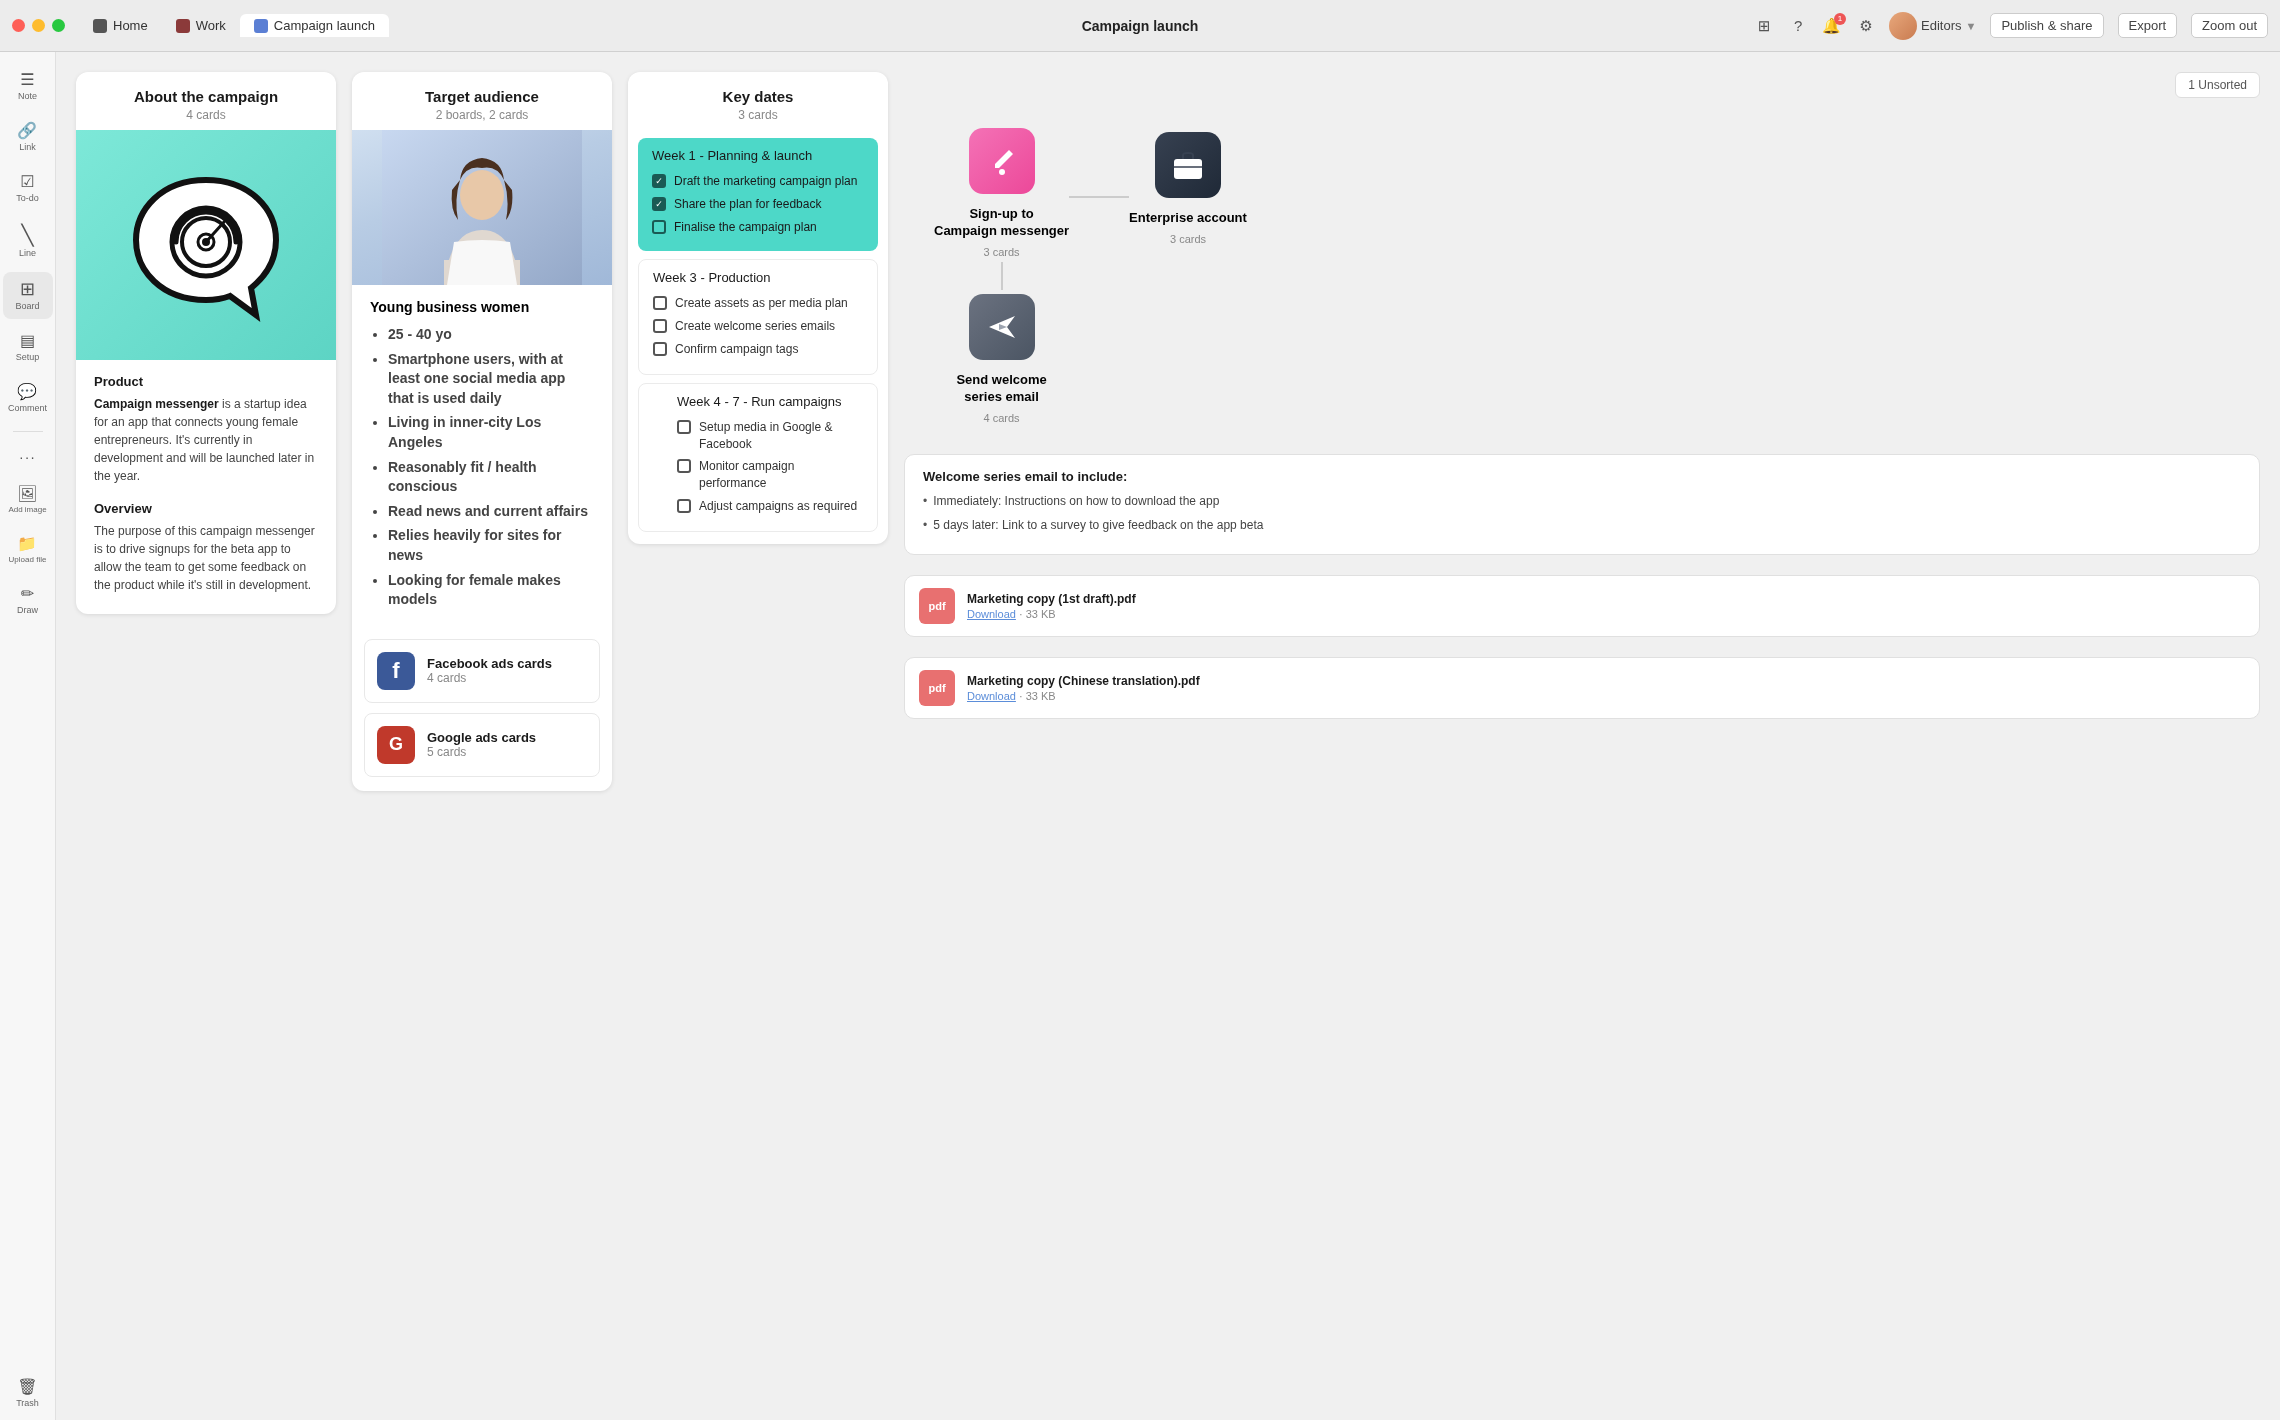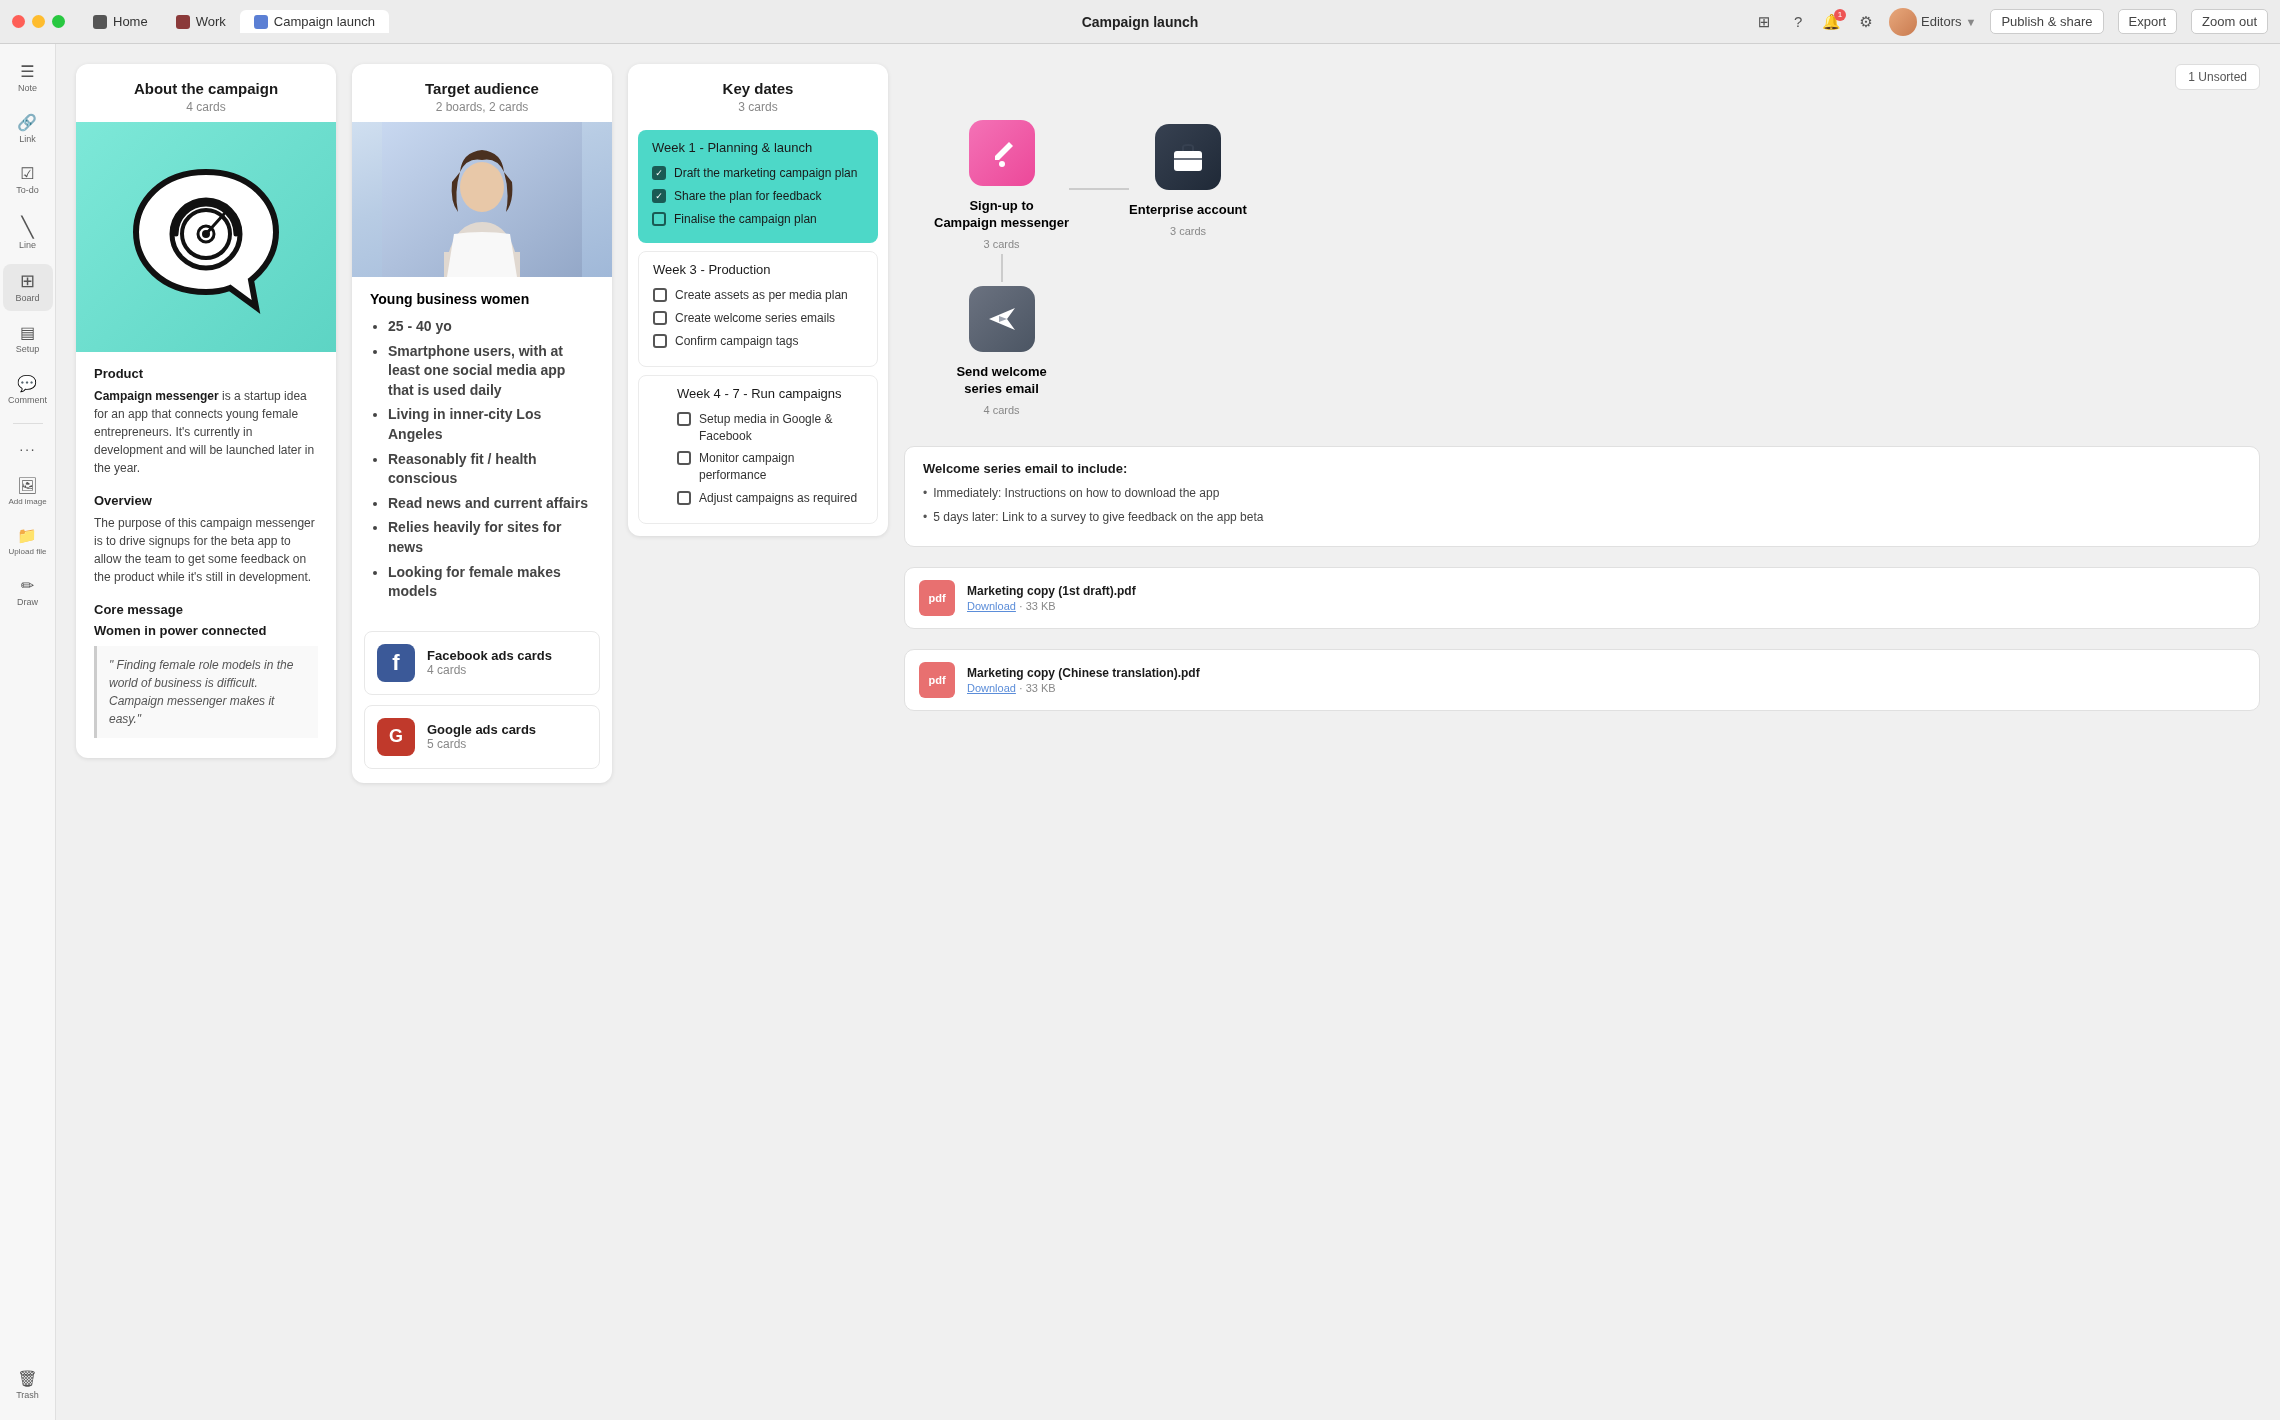--- a/index.html
+++ b/index.html
@@ -1,20 +1,20 @@
 <!DOCTYPE html>
 <html><head>
   <meta charset="utf-8">
   <style>
     * { box-sizing: border-box; margin: 0; padding: 0; }
     body { font-family: -apple-system, BlinkMacSystemFont, 'Segoe UI', sans-serif; background: #f0f0f0; overflow: hidden; height: 100vh; width: 100vw; }
 
     
     .titlebar {
-      height: 44px;
+      height: 52px;
       background: #ececec;
       display: flex;
       align-items: center;
       padding: 0 12px;
       border-bottom: 1px solid #d0d0d0;
       position: relative;
     }
     .traffic-lights { display: flex; gap: 7px; margin-right: 14px; }
     .traffic-light { width: 13px; height: 13px; border-radius: 50%; }
     .tl-red { background: #fe5f57; }
@@ -256,25 +256,20 @@
       </div>
       <div class="card-body">
         <div class="section-title">Product</div>
         <div class="section-text">
           <span class="bold-text">Campaign messenger</span><span> is a startup idea for an app that connects young female entrepreneurs. It's currently in development and will be launched later in the year.</span>
         </div>
         <div class="section-spacing">
           <div class="section-title">Overview</div>
           <div class="section-text">The purpose of this campaign messenger is to drive signups for the beta app to allow the team to get some feedback on the product while it's still in development.</div>
         </div>
-        <div class="section-spacing">
-          <div class="section-title">Core message</div>
-          <div class="bold-text" style="font-size:13px;margin-bottom:6px;">Women in power connected</div>
-          <div class="quote-block">" Finding female role models in the world of business is difficult. Campaign messenger makes it easy."</div>
-        </div>
       </div>
     </div>
 
     <div class="board-column">
       <div class="board-column-header">
         <div class="board-column-title">Target audience</div>
         <div class="board-column-sub">2 boards, 2 cards</div>
       </div>
 
       <div style="width:100%;height:155px;background:linear-gradient(160deg,#d0dff0 0%,#b8cce4 40%,#a0b8d8 100%);display:flex;align-items:center;justify-content:center;overflow:hidden;">

